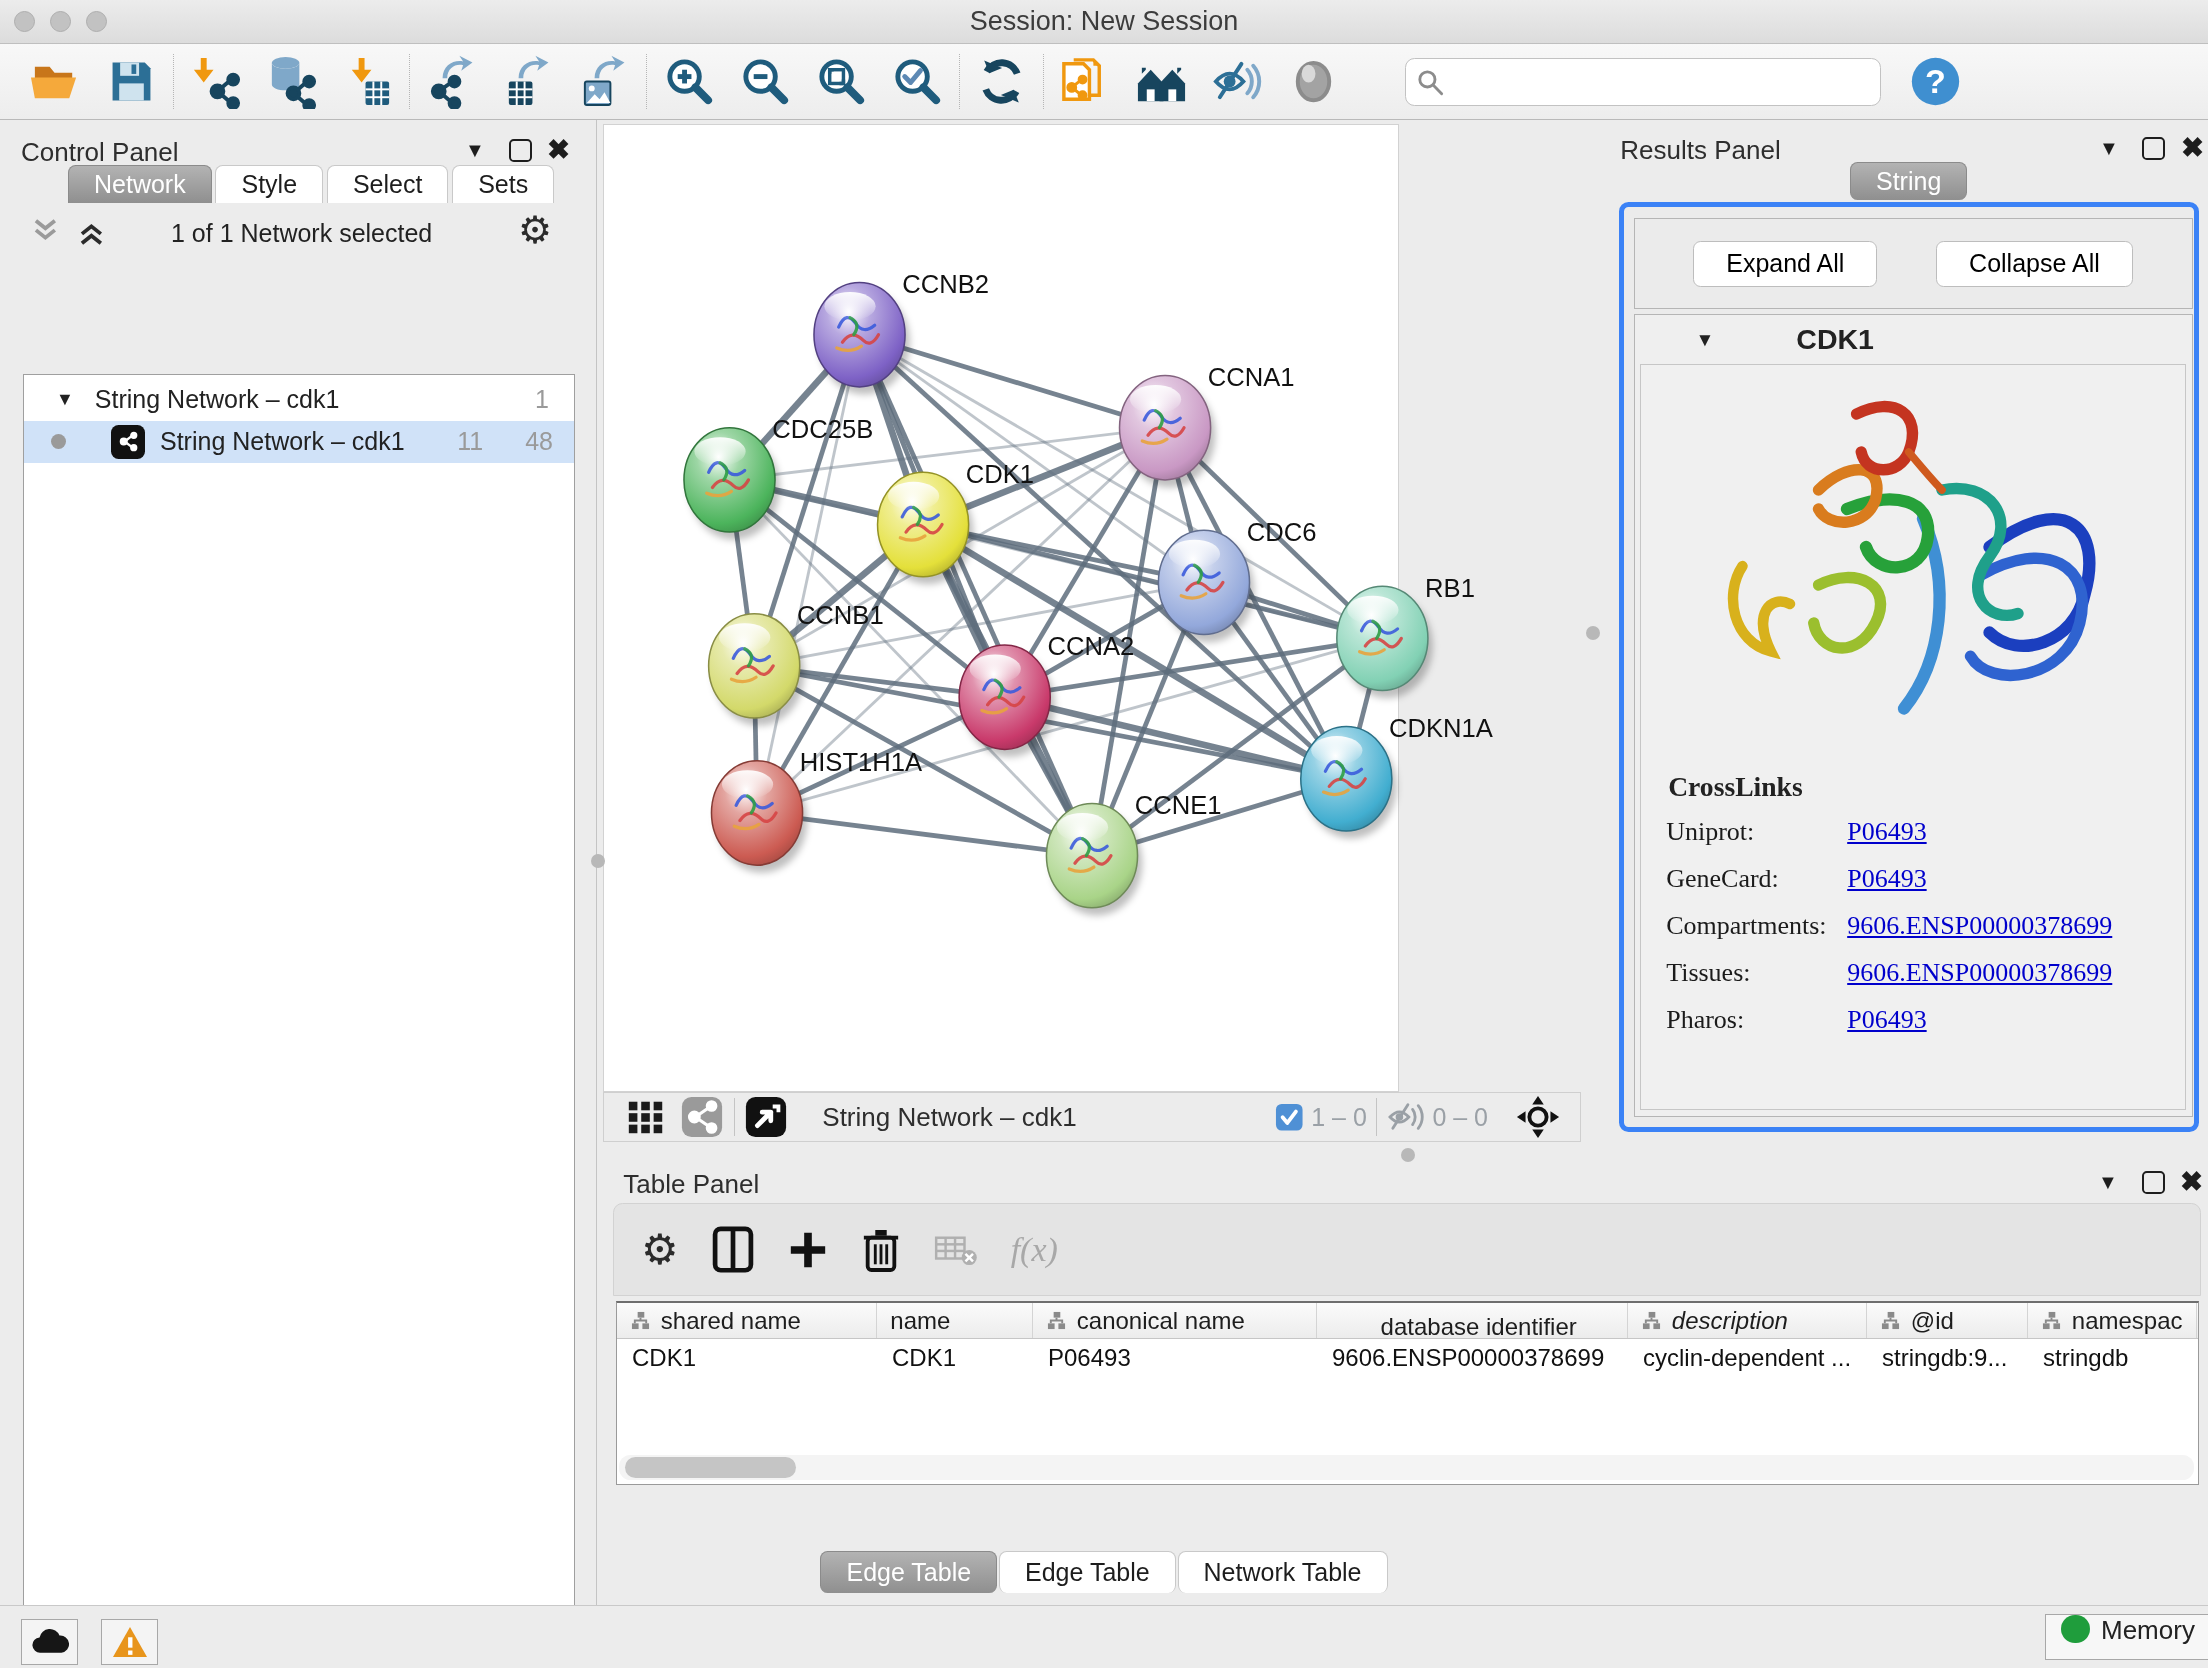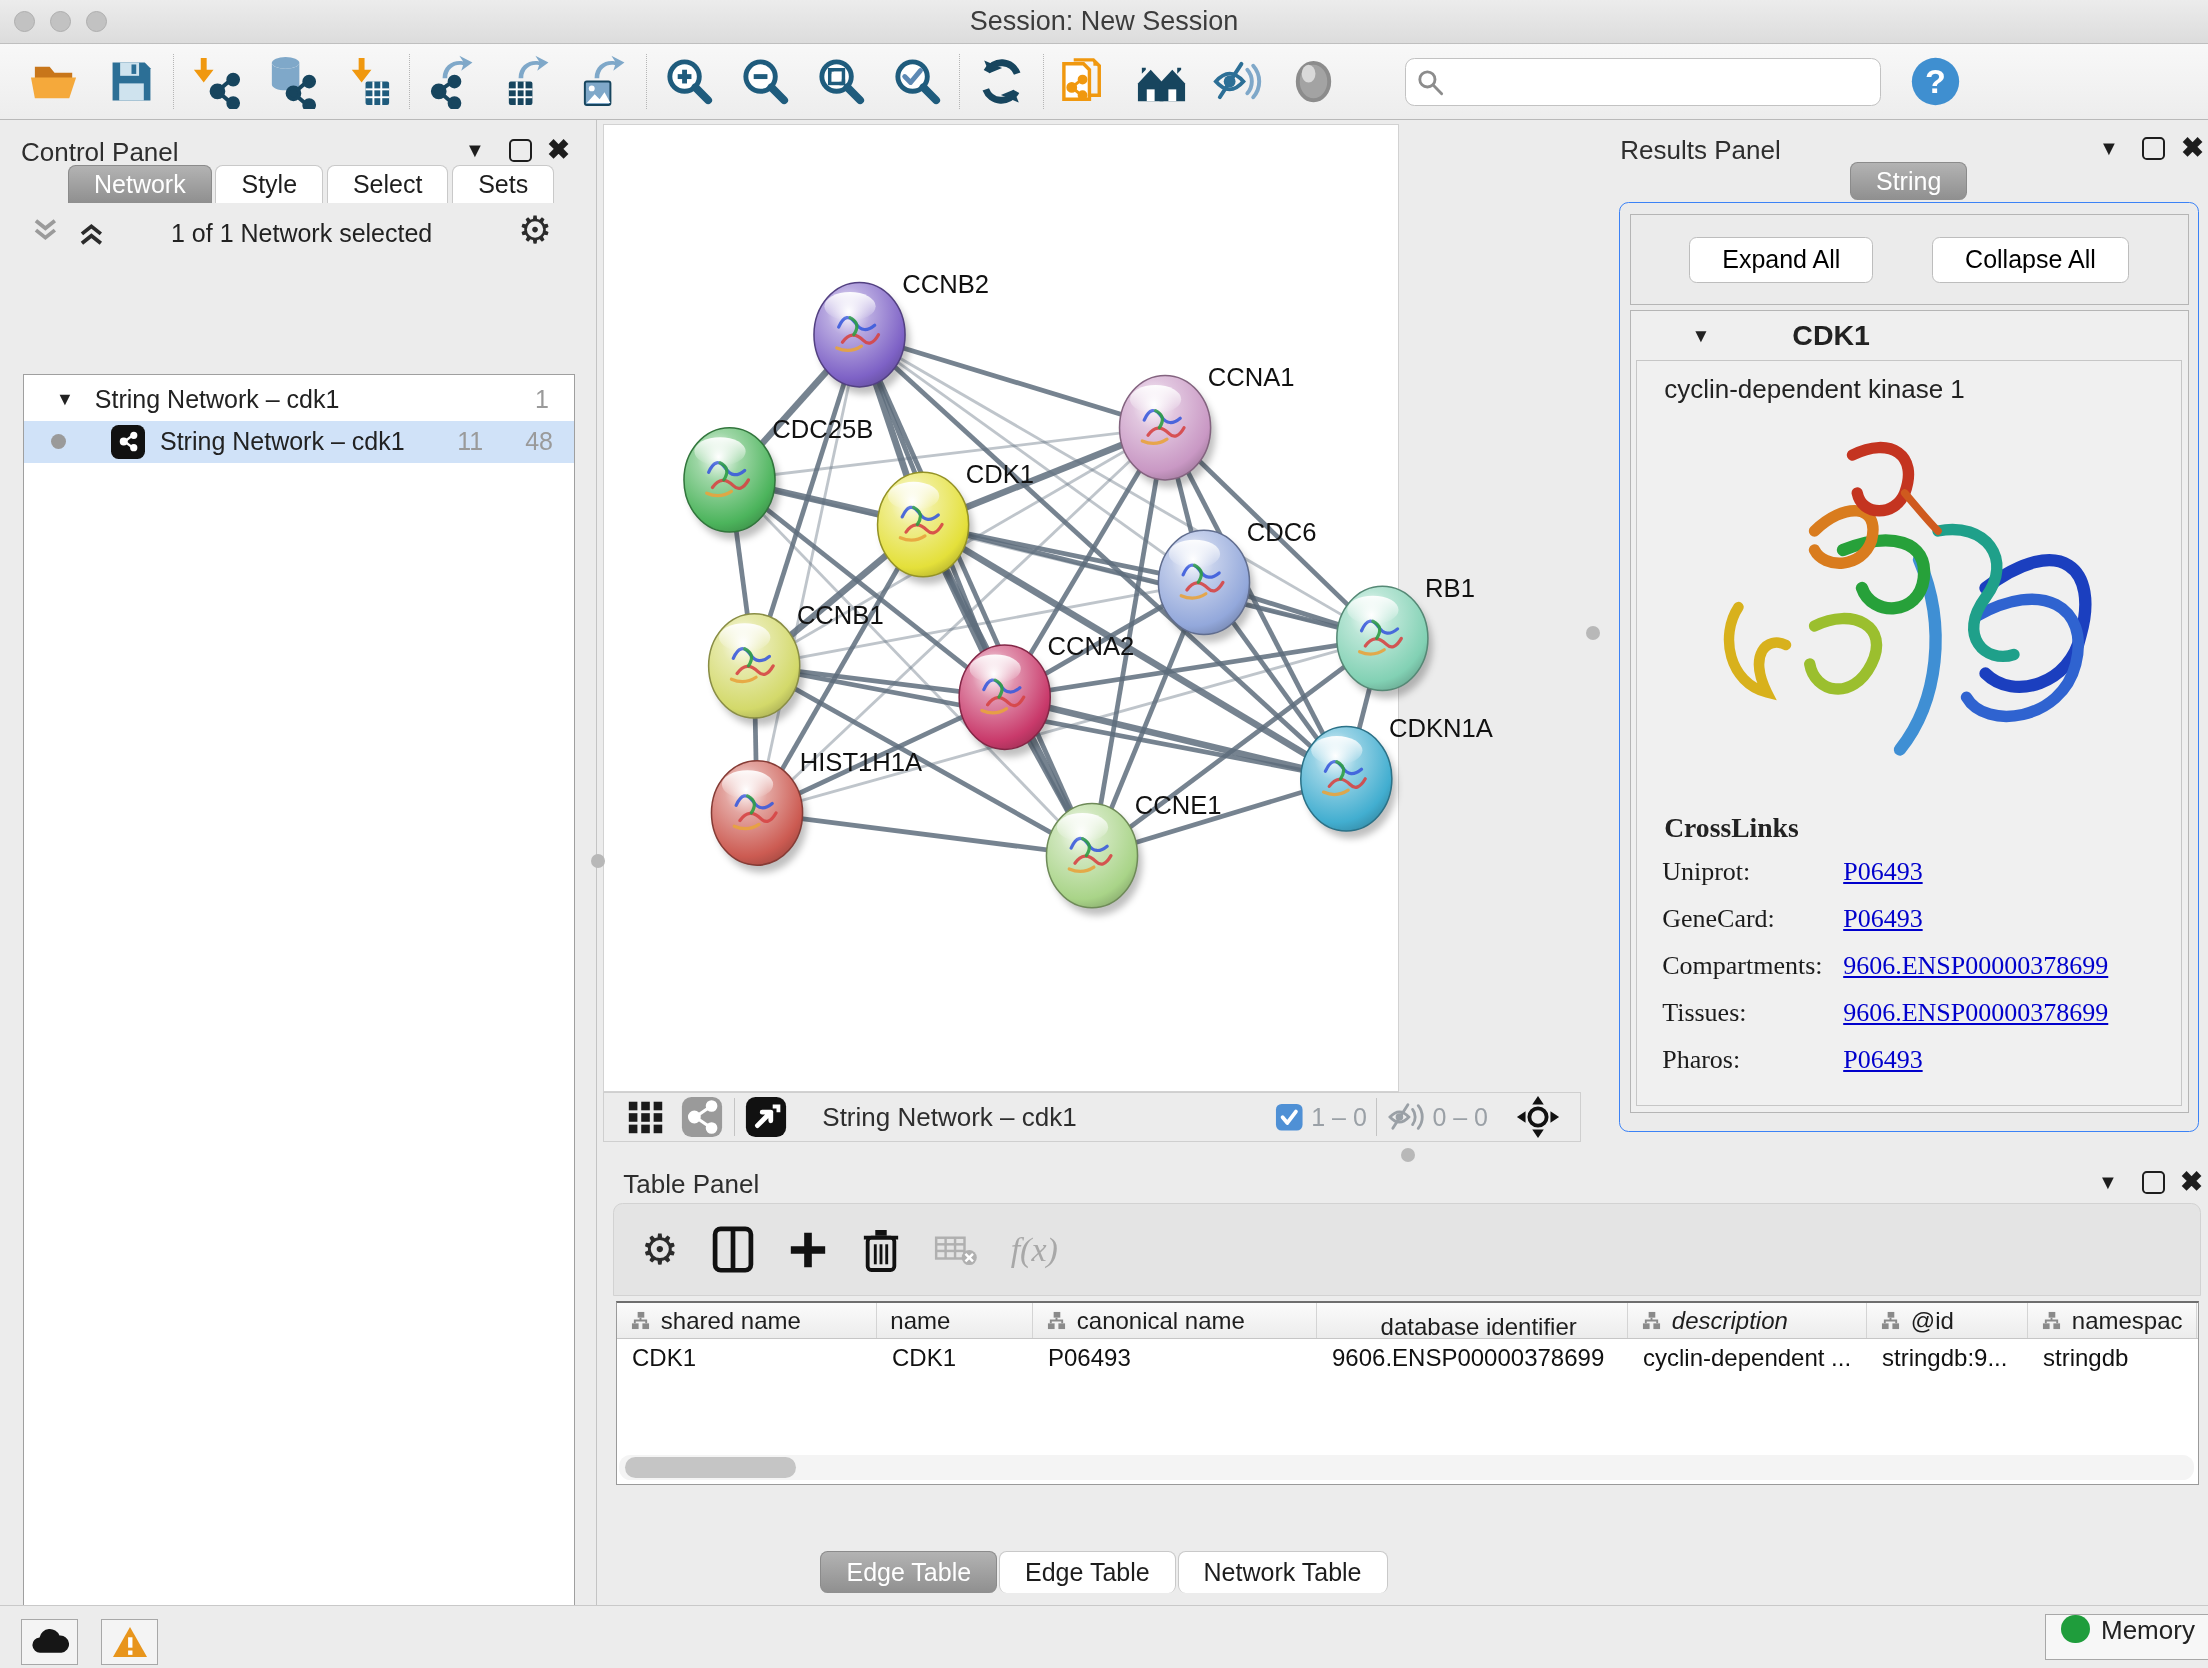--- a/index.html
+++ b/index.html
@@ -46,21 +46,21 @@
   
   .net-canvas { position:absolute; left:603px; top:124px; width:796px; height:968px;
     background:#fff; border:1px solid #d2d2d2; }
   .net-footer { position:absolute; left:603px; top:1092px; width:978px; height:50px;
     background:#ececec; border:1px solid #cfcfcf; display:flex; align-items:center; }
   .nf-sep { width:0; height:38px; border-left:1px solid #c4c4c4; margin:0 9.5px; }
   .nf-count { font-size:25px; color:#9aa0a6; margin-left:7.6px; }
 
   
   .rp-card { position:absolute; left:1619px; top:202px; width:580px; height:930px;
-    background:#ebebeb; border:1px solid #3b82f6; border-radius:9.5px; }
+    background:#ebebeb; border:5px solid #3b82f6; border-radius:9.5px; }
   .rp-box1 { position:absolute; left:9.5px; top:11.4px; width:559px; height:91px;
     border:1px solid #b5b5b5; background:#ebebeb; display:flex; align-items:center; justify-content:space-evenly; }
   .rp-btn { padding:7.6px 32px; font-size:25px; background:#fff; border:1px solid #bdbdbd; border-radius:7.6px; }
   .rp-box2 { position:absolute; left:9.5px; top:107px; width:559px; height:803px;
     border:1px solid #b5b5b5; background:#efefef; }
   .rp-gene-hdr { height:49px; display:flex; align-items:center; }
   .rp-inner { position:absolute; left:5.7px; top:49px; width:546px; height:746px;
     border:1px solid #c6c6c6; background:#f0f0f0; }
   .serif { font-family:"Liberation Serif", serif; }
   .xlink-row { display:flex; font-size:26px; margin:0 0 17px 25px; }
@@ -663,21 +663,20 @@
   <div class="rp-box1">
     <button class="rp-btn">Expand All</button>
     <button class="rp-btn">Collapse All</button>
   </div>
   <div class="rp-box2">
     <div class="rp-gene-hdr">
       <span style="margin-left:61px;font-size:19px">▼</span>
       <span style="margin-left:82px;font-size:28.5px;font-weight:bold">CDK1</span>
     </div>
     <div class="rp-inner">
-      <div style="font-size:26px;margin:13.3px 0 0 27px">cyclin-dependent kinase 1</div>
       <svg width="447" height="380" viewBox="0 0 440 400" style="display:block;margin:11.4px auto 0">
         <g fill="none" stroke-linecap="round">
           <path d="M300 180 C380 120 420 160 400 230 C390 280 330 300 300 270" stroke="#1b3fbf" stroke-width="13"></path>
           <path d="M290 210 C360 170 410 200 395 260 C380 320 300 330 280 295" stroke="#2f63d0" stroke-width="12"></path>
           <path d="M230 150 C260 220 250 300 210 350" stroke="#3f8fd4" stroke-width="13"></path>
           <path d="M250 120 C300 110 330 150 300 190 C270 230 300 260 330 250" stroke="#1fa08a" stroke-width="12"></path>
           <path d="M150 140 C200 120 240 130 235 170 C230 210 180 210 170 180" stroke="#27a13a" stroke-width="13"></path>
           <path d="M120 220 C160 200 200 220 180 260 C160 300 120 290 115 260" stroke="#9bbf2e" stroke-width="12"></path>
           <path d="M40 200 C20 230 30 280 70 290 C50 250 70 230 90 240" stroke="#d8b11c" stroke-width="11"></path>
           <path d="M120 120 C150 90 190 90 180 130 C170 160 130 160 120 140" stroke="#d97c1e" stroke-width="12"></path>

